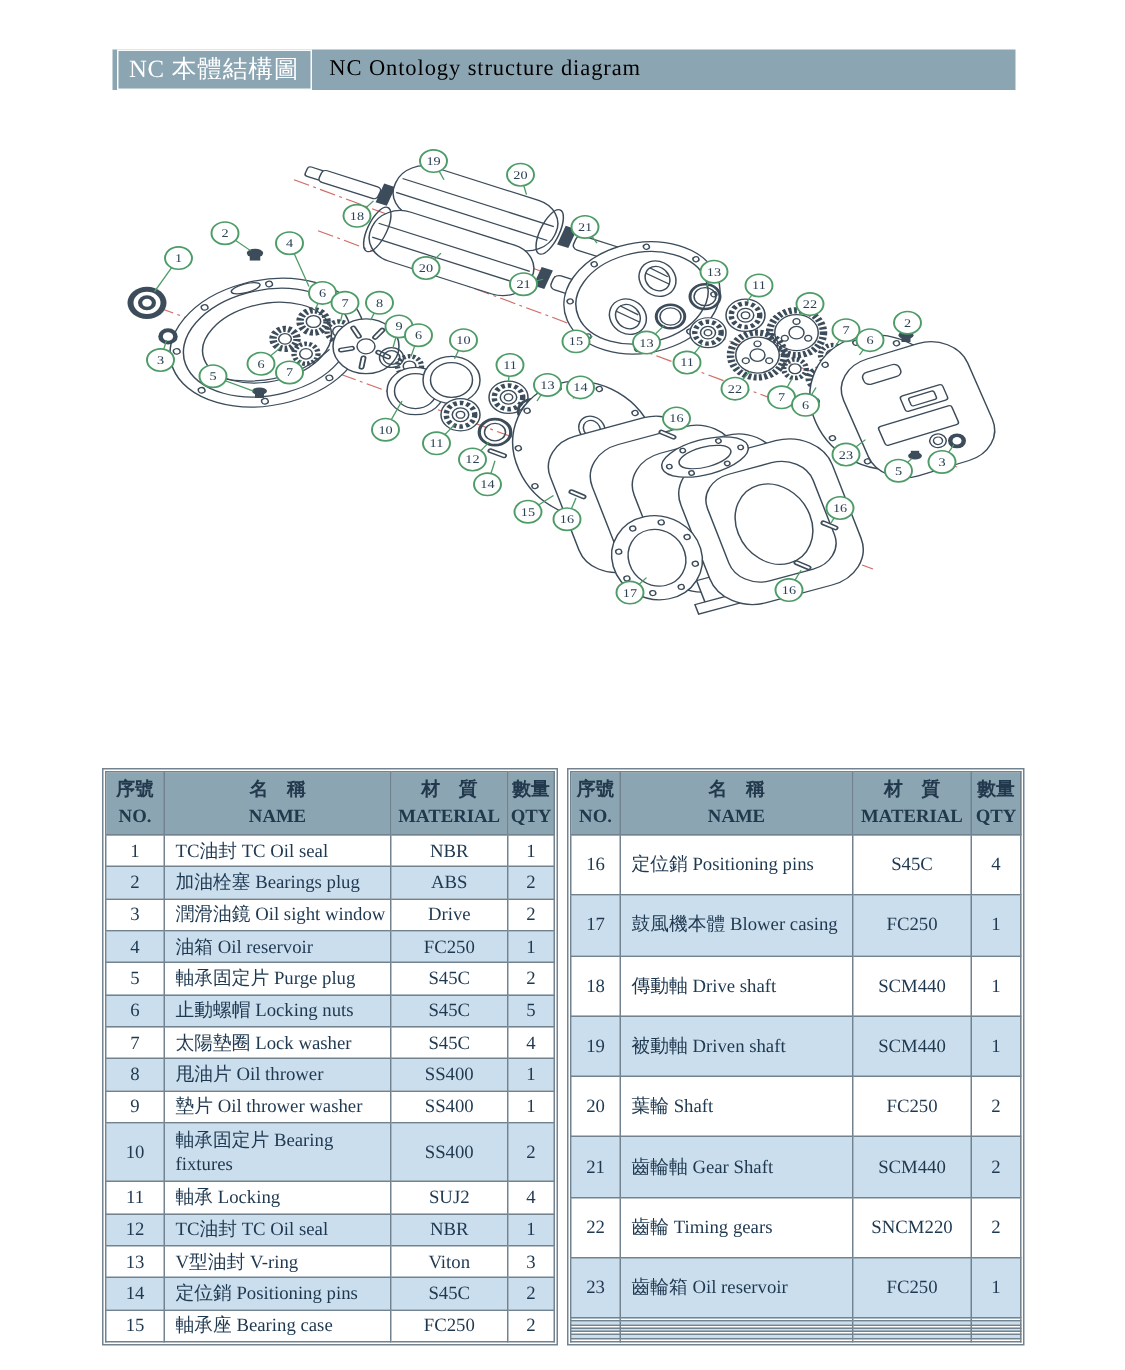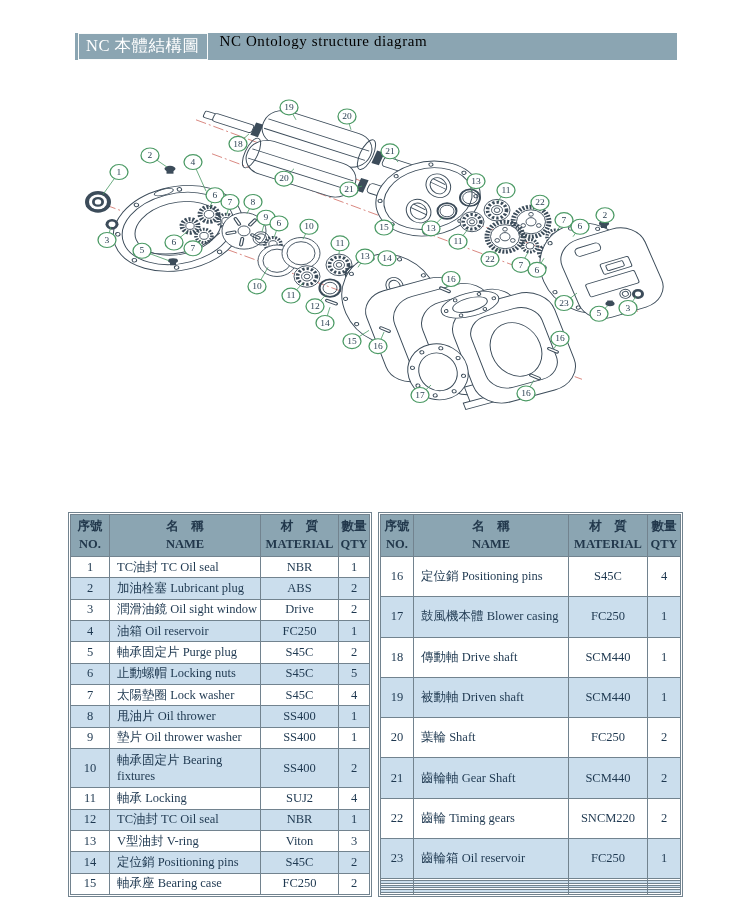--- a/index.html
+++ b/index.html
@@ -3,21 +3,21 @@
 <meta charset="utf-8">
 <style>
   html,body{margin:0;padding:0;}
   body{
     width:750px;height:913px;position:relative;background:#ffffff;
     font-family:"Liberation Serif","DejaVu Serif",serif;overflow:hidden;
   }
   
   .hdr-bar{
     position:absolute;left:75px;top:33px;width:602px;height:27px;
-    background:#8ba5b2;display:flex;align-items:flex-start;box-sizing:border-box;padding-left:3px;
+    background:#8ba5b2;display:flex;align-items:center;box-sizing:border-box;padding-left:3px;
   }
   .hdr-badge{
     border:1px solid rgba(255,255,255,.95);color:#ffffff;
     font-size:16.5px;padding:1px 7px 2px 7px;white-space:nowrap;letter-spacing:.5px;
   }
   .hdr-title{color:#000000;font-size:15px;margin-left:12px;letter-spacing:.6px;white-space:nowrap;}
   
   .diagram{position:absolute;left:75px;top:85px;}
   .ln{fill:none;stroke:#3c4c5a;stroke-width:1;}
   .fw{fill:#ffffff;stroke:#3c4c5a;stroke-width:1;}
@@ -635,21 +635,21 @@
     </thead>
     <tbody>
         <tr>
           <td class="c">1</td>
           <td class="nm">TC油封 TC Oil seal</td>
           <td class="c">NBR</td>
           <td class="c">1</td>
         </tr>
         <tr>
           <td class="c">2</td>
-          <td class="nm">加油栓塞 Lubricant plug</td>
+          <td class="nm">加油栓塞 Bearings plug</td>
           <td class="c">ABS</td>
           <td class="c">2</td>
         </tr>
         <tr>
           <td class="c">3</td>
           <td class="nm">潤滑油鏡 Oil sight window</td>
           <td class="c">Drive</td>
           <td class="c">2</td>
         </tr>
         <tr>

